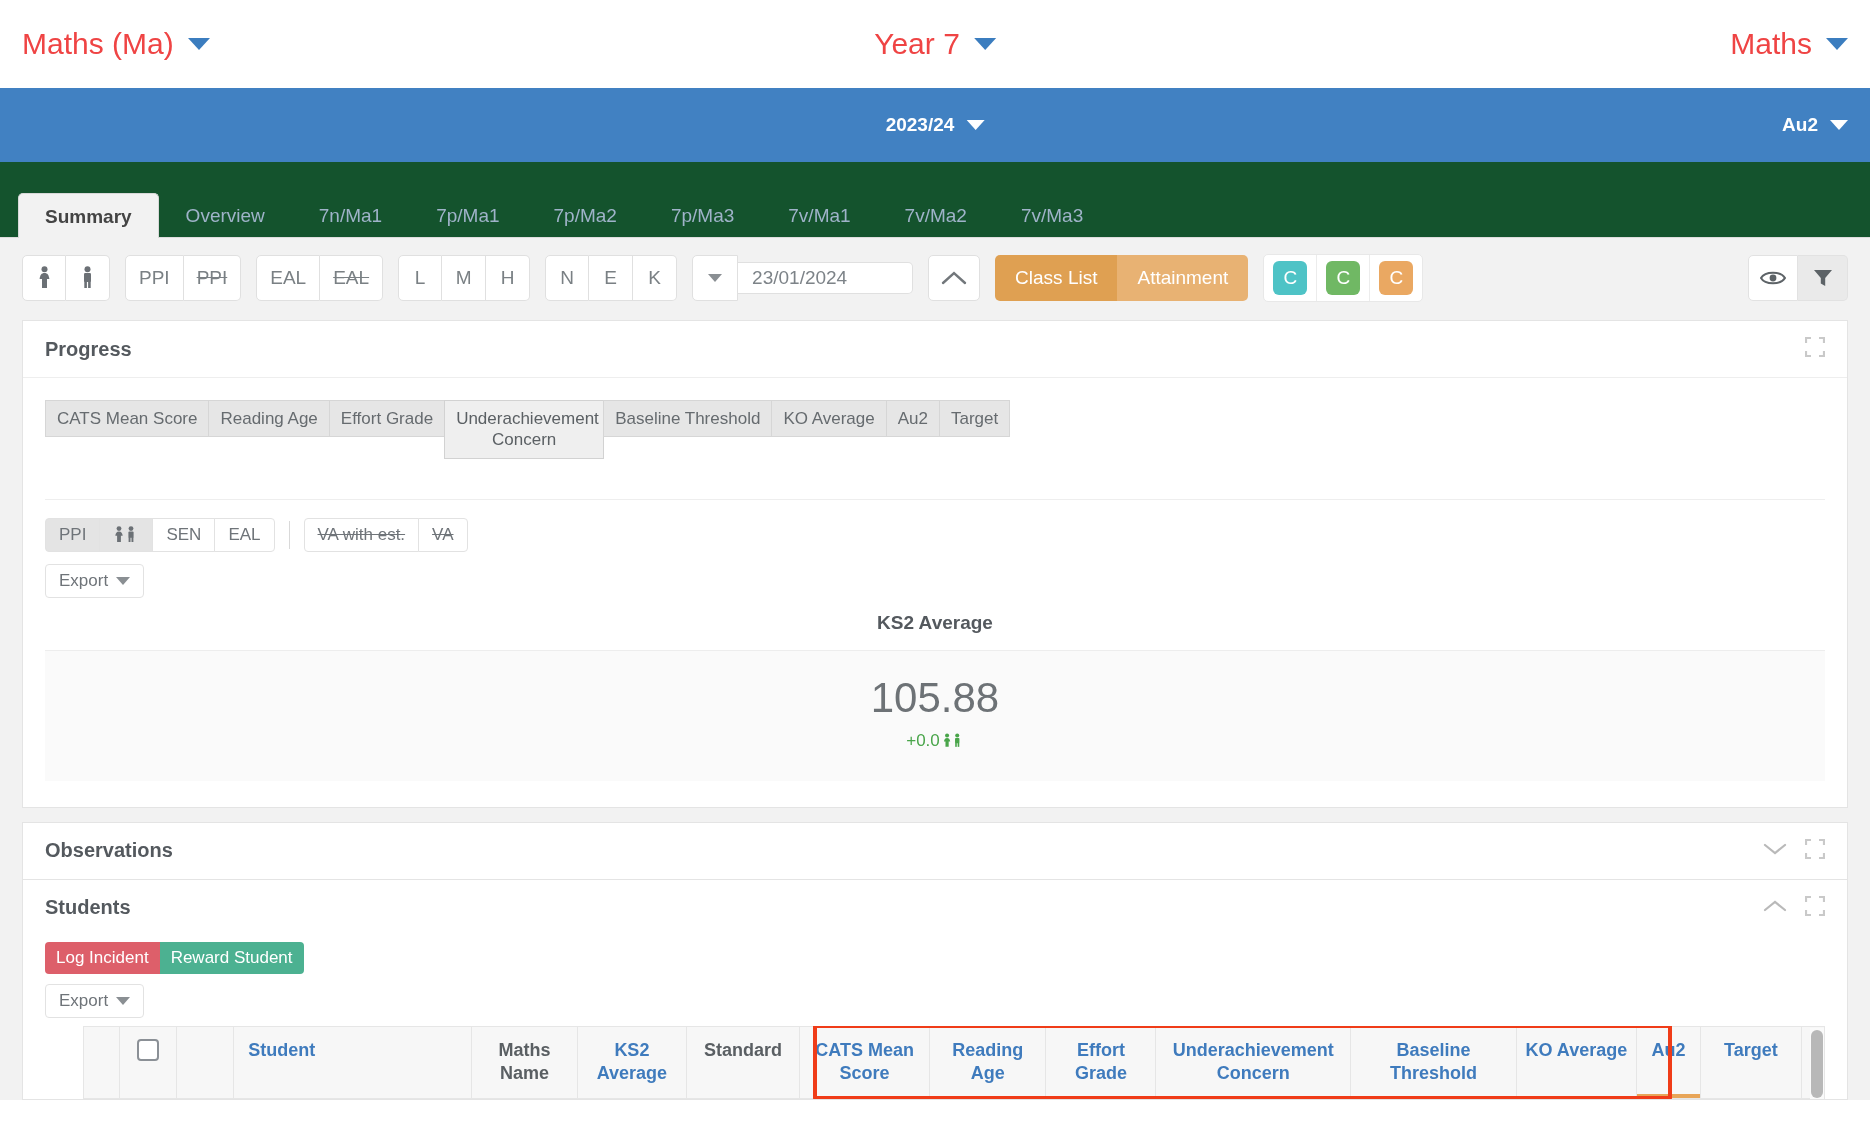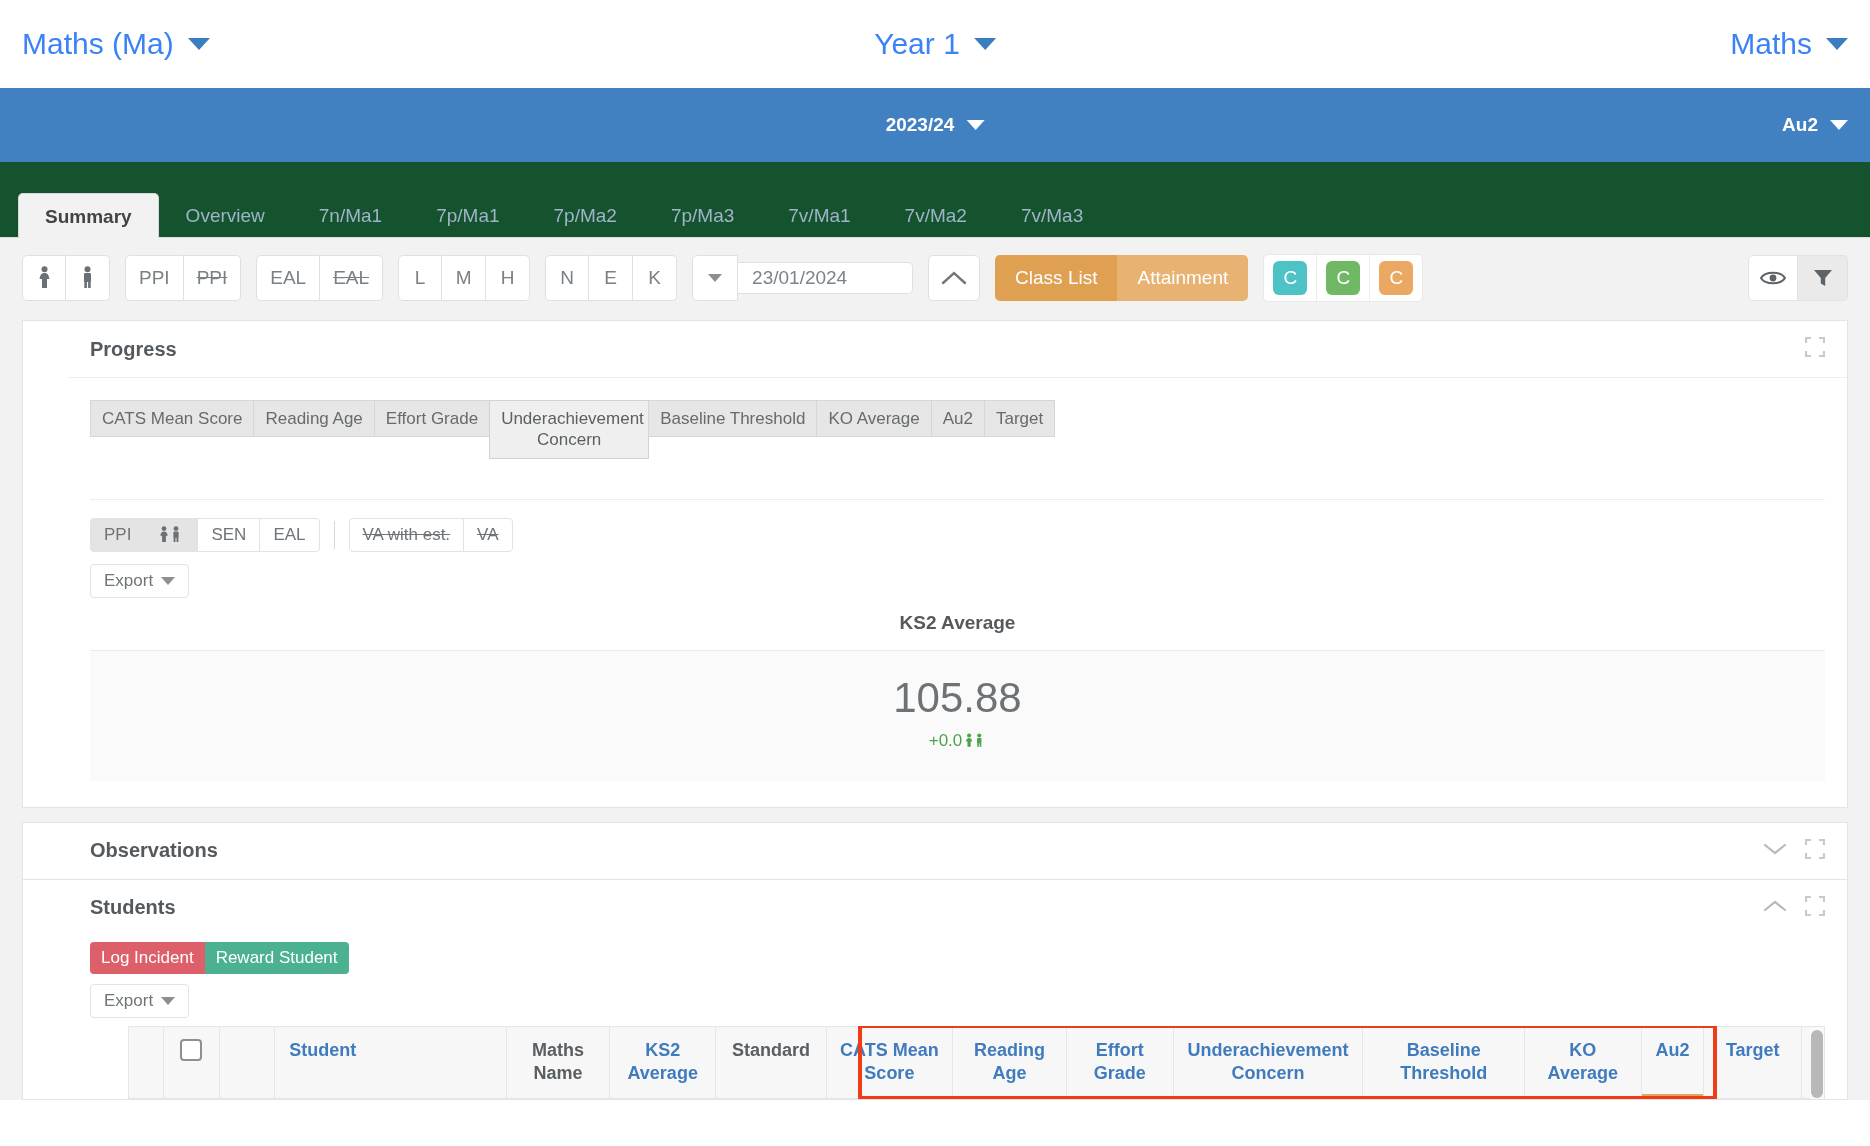--- a/index.html
+++ b/index.html
@@ -13,21 +13,21 @@
   }
 
   
   .topbar {
     height:88px;
     display:flex; align-items:center;
     padding:0 22px;
     background:#fff;
     position:relative;
   }
-  .topbar .slot { display:flex; align-items:center; gap:14px; font-size:30px; color:#3b82f6; }
+  .topbar .slot { display:flex; align-items:center; gap:14px; font-size:30px; color:#ef4444; }
   .topbar .left { flex:0 0 auto; }
   .topbar .center { position:absolute; left:50%; transform:translateX(-50%); }
   .topbar .right { margin-left:auto; }
   .caret-blue {
     width:0;height:0;
     border-left:11px solid transparent;
     border-right:11px solid transparent;
     border-top:12px solid #3b7dbf;
     display:inline-block;
   }
@@ -142,21 +142,21 @@
   .rightIcons { margin-left:auto; display:flex; }
   .ricon {
     width:50px;height:46px;border:1px solid #e2e2e2;
     display:flex;align-items:center;justify-content:center;cursor:pointer;
   }
   .ricon.eye { background:#fff; border-radius:5px 0 0 5px; }
   .ricon.filter { background:#eaeaea; border-left:none; border-radius:0 5px 5px 0; }
 
   
   .content { background:#f2f2f2; padding:0 22px; }
-  .card { background:#fff; border:1px solid #e4e4e4; margin-bottom:14px;padding-left:45px; }
+  .card { background:#fff; border:1px solid #e4e4e4; margin-bottom:14px; }
   .card-head {
     display:flex;align-items:center; padding:16px 22px;
     border-bottom:1px solid #eee;
   }
   .card-title { font-size:20px; font-weight:bold; color:#54595e; }
   .card-head .acts { margin-left:auto; display:flex; align-items:center; gap:18px; }
 
   .card-body { padding:22px 22px 26px 22px; }
 
   
@@ -243,21 +243,21 @@
 </style>
 </head>
 <body>
 
 <div class="topbar">
   <div class="slot left">
     <span>Maths (Ma)</span>
     <span class="caret-blue"></span>
   </div>
   <div class="slot center">
-    <span>Year 1</span>
+    <span>Year 7</span>
     <span class="caret-blue"></span>
   </div>
   <div class="slot right">
     <span>Maths</span>
     <span class="caret-blue"></span>
   </div>
 </div>
 
 <div class="bluebar">
   <div class="center">

